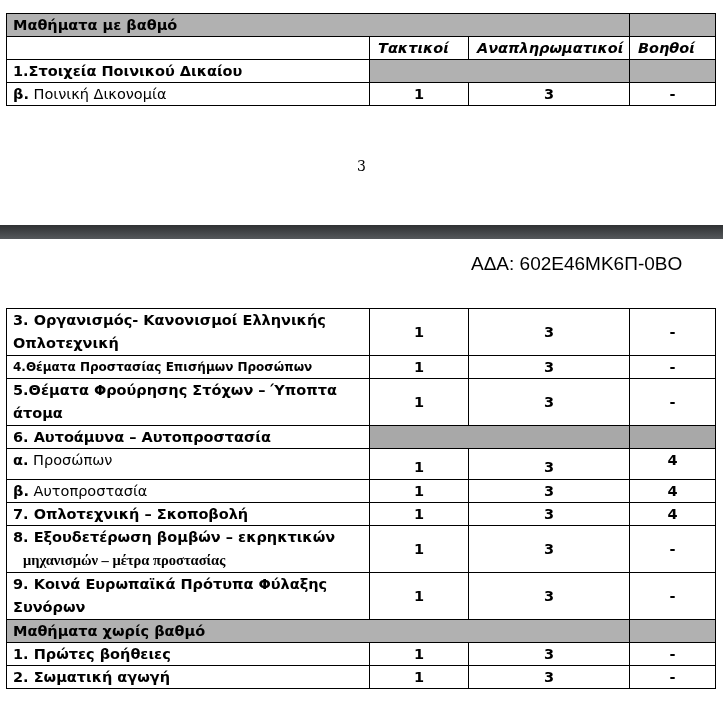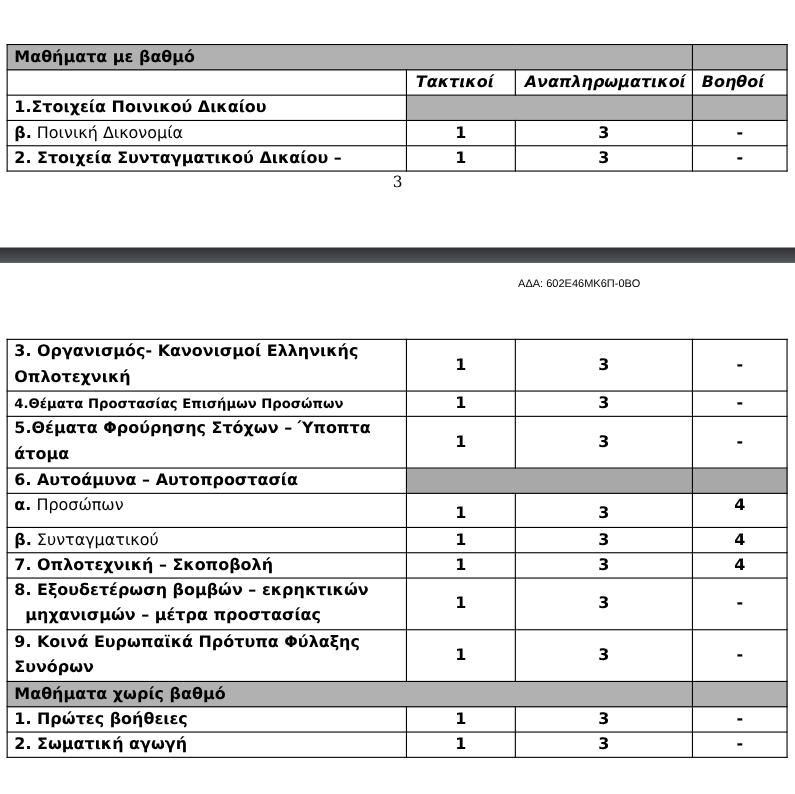--- a/index.html
+++ b/index.html
@@ -5,29 +5,29 @@
   html, body { margin:0; padding:0; background:#ffffff; }
   body { width:723px; height:722px; position:relative; overflow:hidden;
          font-family:"DejaVu Sans", "Liberation Sans", sans-serif; color:#000; }
   table { border-collapse:collapse; position:absolute; left:6px; width:709px; table-layout:fixed; }
   td { border:1.5px solid #000; padding:0 6px; font-size:14.5px; line-height:22px; vertical-align:middle; }
   td.num { text-align:center; font-weight:bold; }
   td.b { font-weight:bold; }
   .gray { background:#b1b1b1; }
   .gray2 { background:#a8a8a8; }
   .hdr td.num { font-weight:bold; text-align:left; padding-left:8px;font-style:italic; }
-  #t1 { top:13px;margin-top:27px; }
+  #t1 { top:13px; }
   #t2 { top:308px; }
   .pagenum { position:absolute; left:357px; top:158px; font-family:"DejaVu Serif","Liberation Serif",serif; font-size:14px; }
   .bar { position:absolute; left:0; top:225px; width:723px; height:14px;
          background:linear-gradient(#2f3133,#55585b); }
-  .ada { position:absolute; left:471px; top:253px; font-family:"Liberation Sans", sans-serif; font-size:10px; }
+  .ada { position:absolute; left:471px; top:253px; font-family:"Liberation Sans", sans-serif; font-size:19px; }
   .lab { font-weight:bold; }
   .twoline { line-height:23px; padding-top:0; padding-bottom:0; }
-  .indent { padding-left:16px; }
+  .indent { padding-left:16px;font-family:Liberation Serif, serif; }
 </style>
 </head>
 <body>
 
 <table id="t1">
   <colgroup>
       <col style="width:363px">
       <col style="width:99px">
       <col style="width:161px">
       <col style="width:86px">
@@ -43,26 +43,20 @@
     <td class="num">Αναπληρωματικοί</td>
     <td class="num">Βοηθοί</td>
   </tr>
   <tr>
     <td class="b">1.Στοιχεία Ποινικού Δικαίου</td>
     <td class="gray" colspan="2"></td>
     <td class="gray"></td>
   </tr>
   <tr>
     <td><span class="lab">β.</span> <span>Ποινική Δικονομία</span></td>
-    <td class="num">1</td>
-    <td class="num">3</td>
-    <td class="num">-</td>
-  </tr>
-  <tr>
-    <td class="b">2. Στοιχεία Συνταγματικού Δικαίου –</td>
     <td class="num">1</td>
     <td class="num">3</td>
     <td class="num">-</td>
   </tr>
 </tbody>
   </table>
 
 <div class="pagenum">3</div>
 <div class="bar"></div>
 <div class="ada">ΑΔΑ: 602Ε46ΜΚ6Π-0ΒΟ</div>
@@ -104,21 +98,21 @@
     <td class="gray2" colspan="2"></td>
     <td class="gray2"></td>
   </tr>
   <tr style="height:31px">
     <td style="vertical-align:top"><span class="lab">α.</span> <span>Προσώπων</span></td>
     <td class="num" style="padding-top:6px">1</td>
     <td class="num" style="padding-top:6px">3</td>
     <td class="num" style="vertical-align:top">4</td>
   </tr>
   <tr>
-    <td><span class="lab">β.</span> <span>Συνταγματικού</span></td>
+    <td><span class="lab">β.</span> <span>Αυτοπροστασία</span></td>
     <td class="num">1</td>
     <td class="num">3</td>
     <td class="num">4</td>
   </tr>
   <tr>
     <td class="b">7. Οπλοτεχνική – Σκοποβολή</td>
     <td class="num">1</td>
     <td class="num">3</td>
     <td class="num">4</td>
   </tr>

